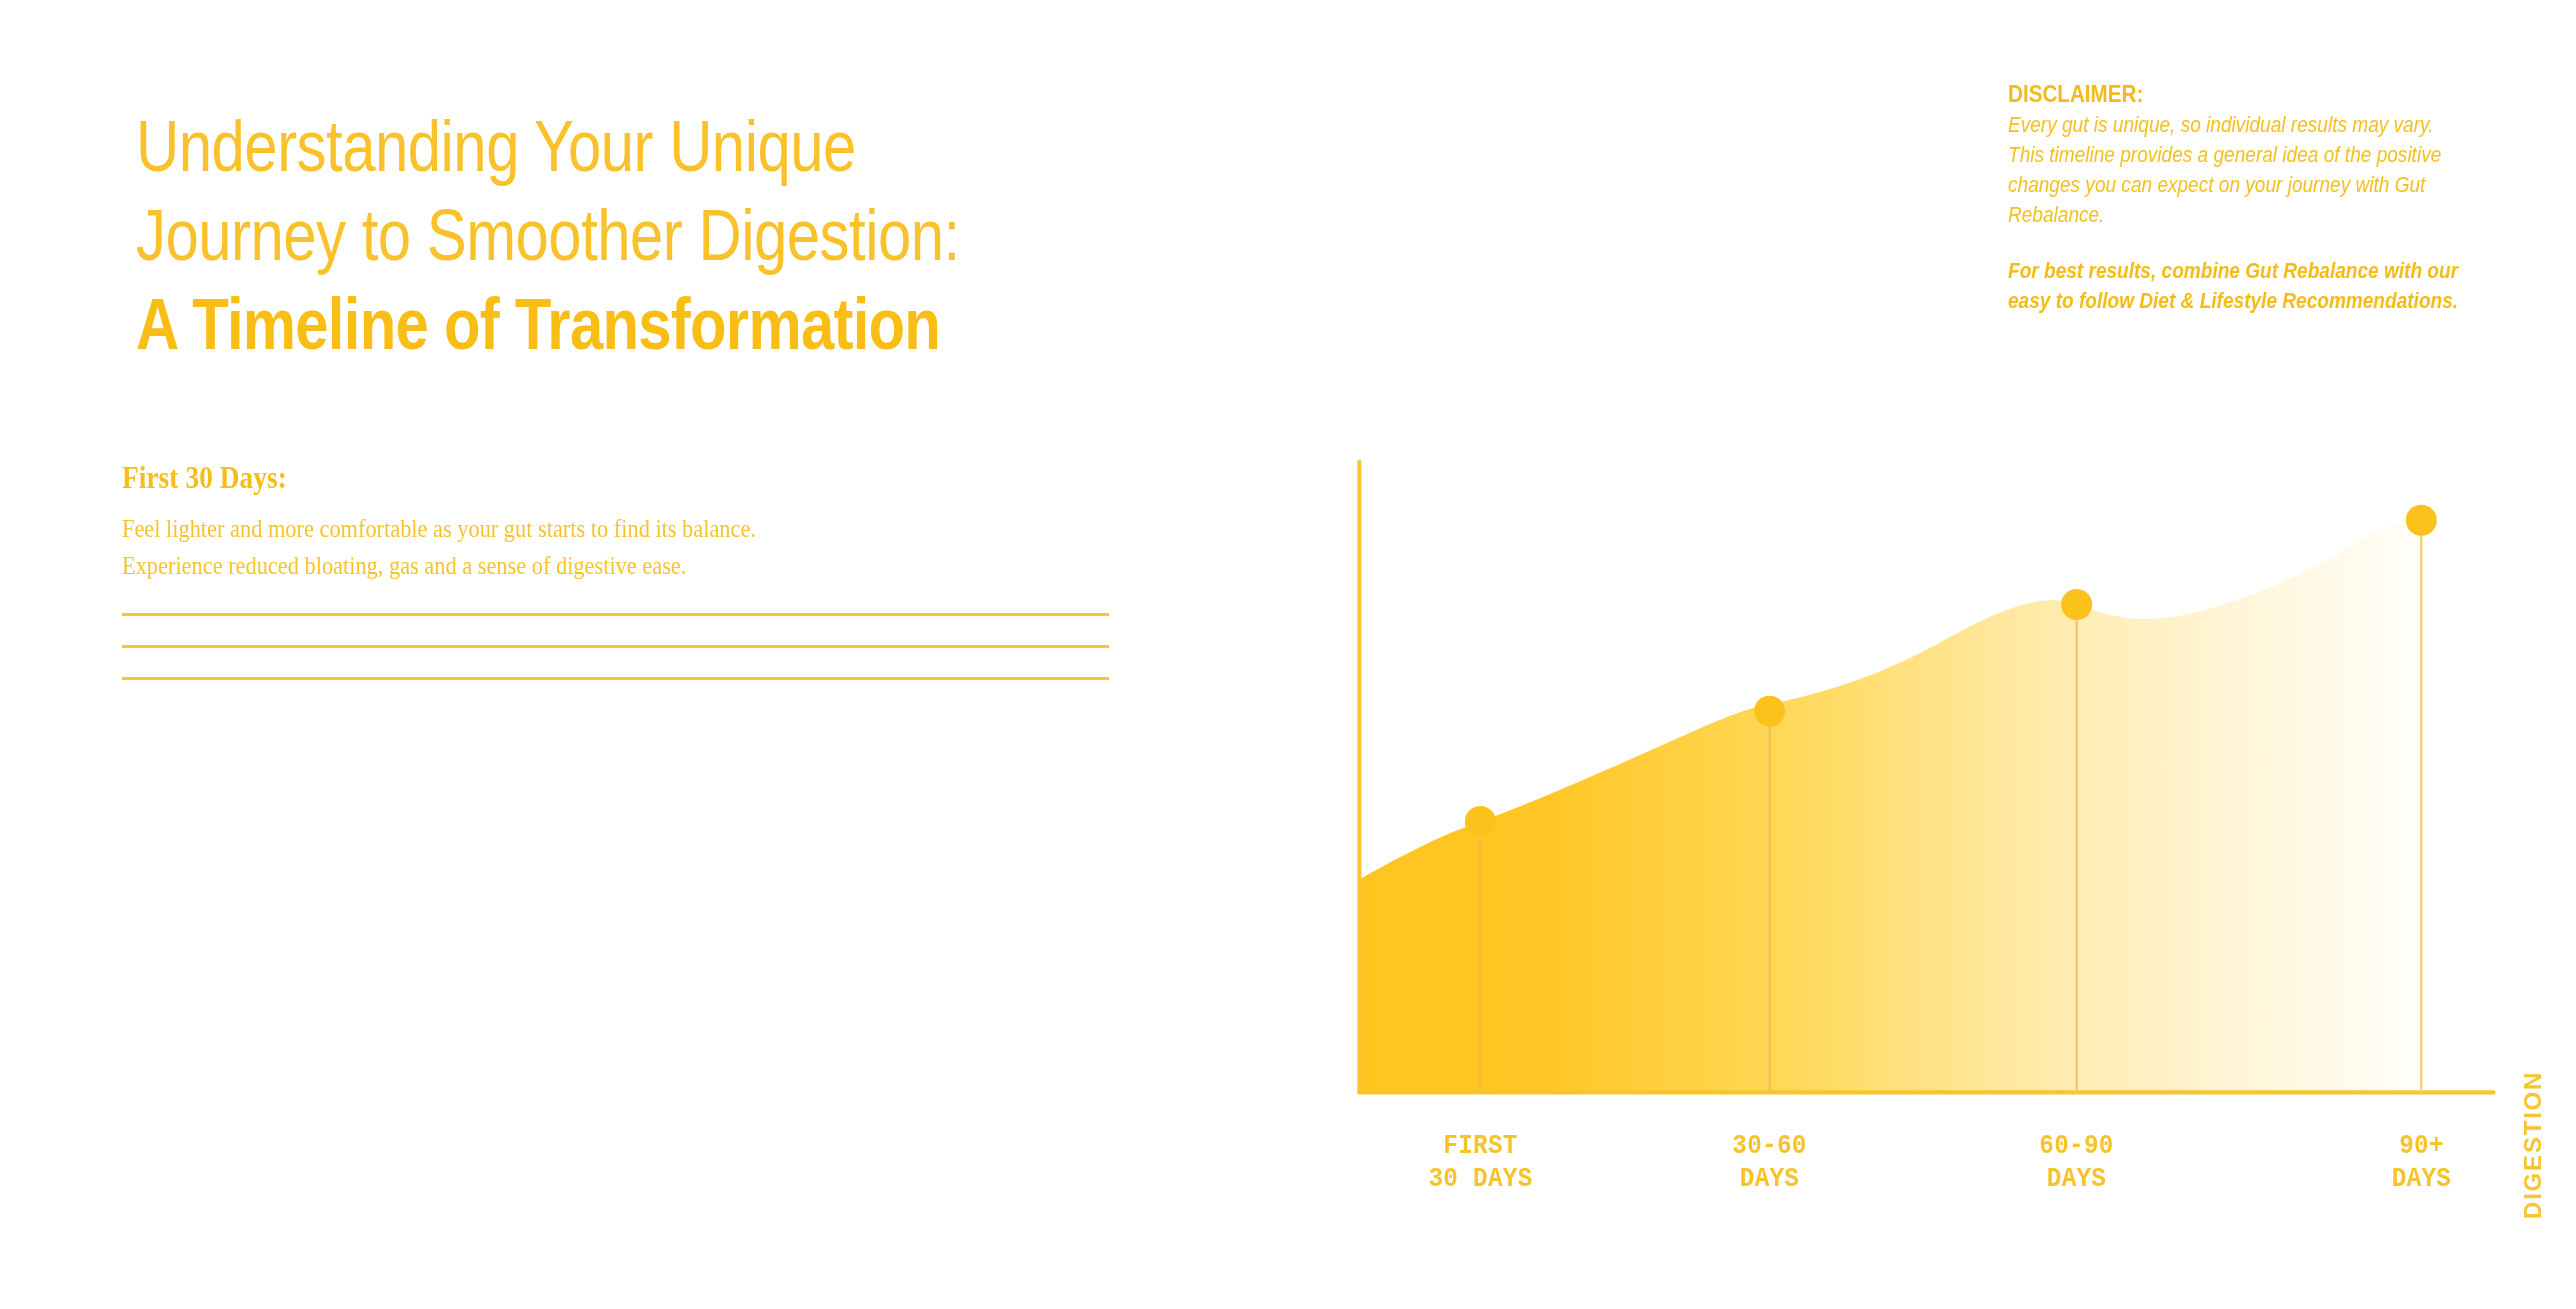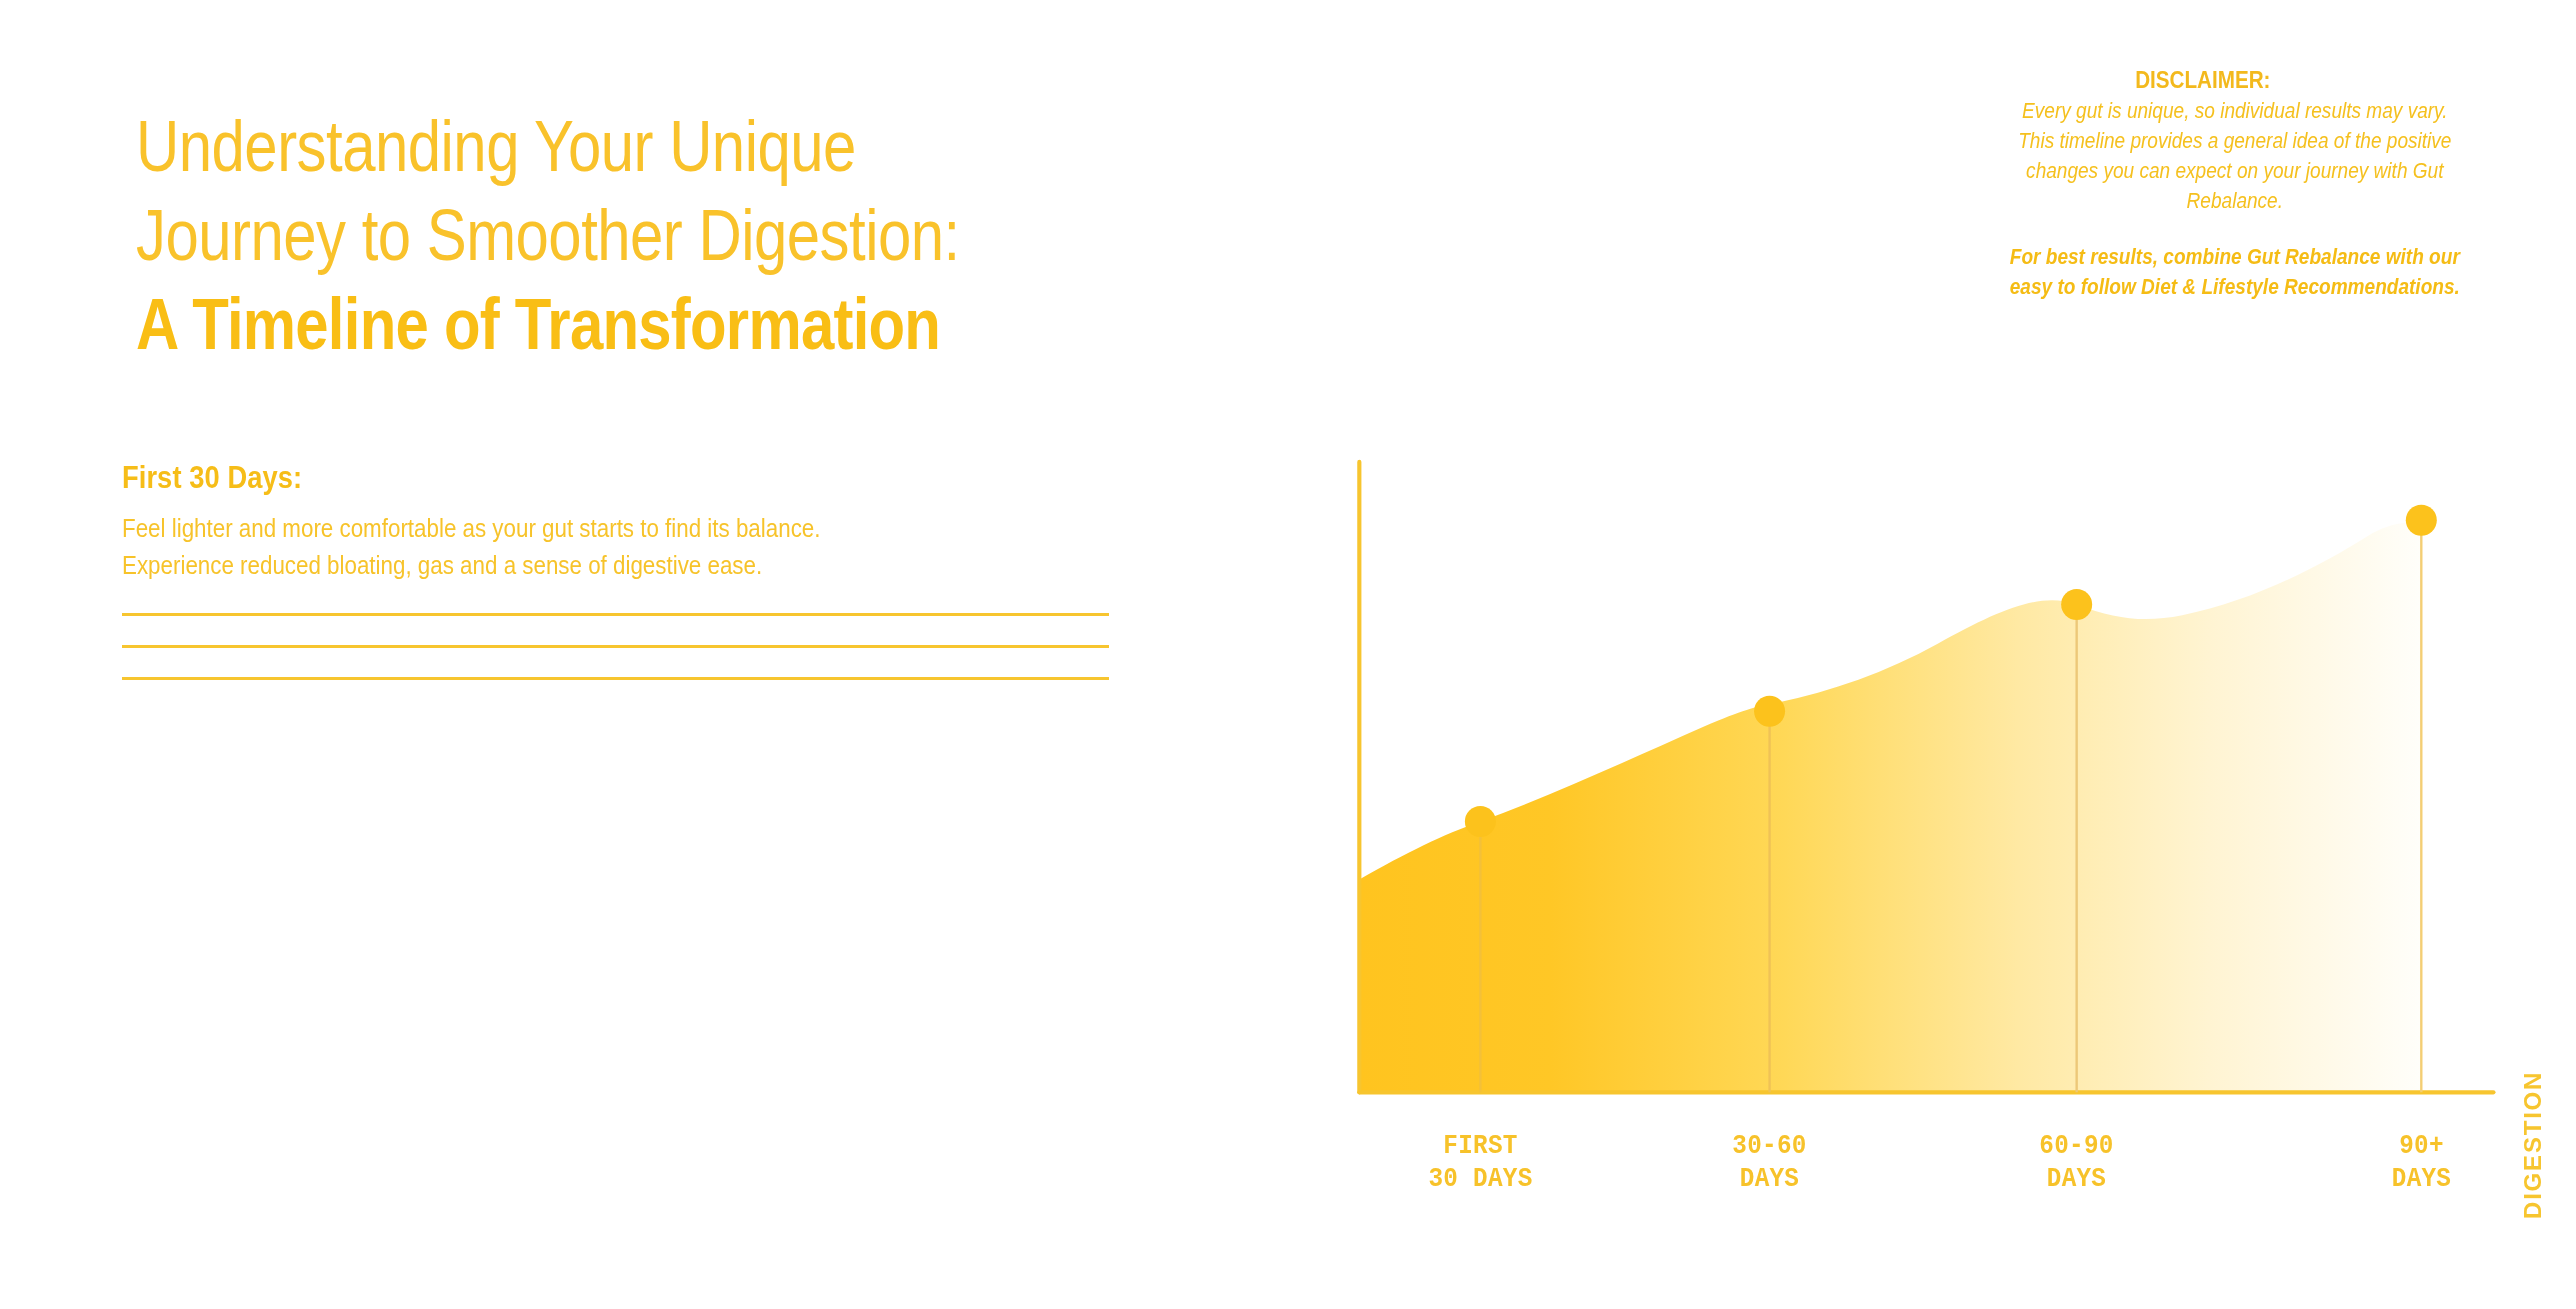--- a/index.html
+++ b/index.html
@@ -42,23 +42,22 @@
   .headline-line.accent {
     font-weight: 700;
     color: #F9BE15;
     letter-spacing: -0.9px;
   }
 
   
   .disclaimer {
     position: absolute;
     left: 2008px;
-    top: 64px;
+    top: 78px;
     width: 453px;
-    text-align: center;
   }
   .disclaimer-title {
     font-size: 24px;
     line-height: 31px;
     font-weight: 700;
     color: #F3B91D;
     letter-spacing: 0px;
     transform: scaleX(0.86);
     transform-origin: left center;
     white-space: nowrap;
@@ -85,21 +84,21 @@
     width: 540px;
   }
 
   
   .timeline {
     position: absolute;
     left: 122px;
     top: 459px;
     width: 987px;
   }
-  .timeline-item { position: relative; }
+  .timeline-item { position: relative; font-family: Liberation Serif, serif; }
   .ti-heading {
     font-size: 31px;
     line-height: 37px;
     font-weight: 700;
     color: #F6BD18;
     letter-spacing: 0.1px;
     transform: scaleX(0.88);
     transform-origin: left center;
     white-space: nowrap;
   }

